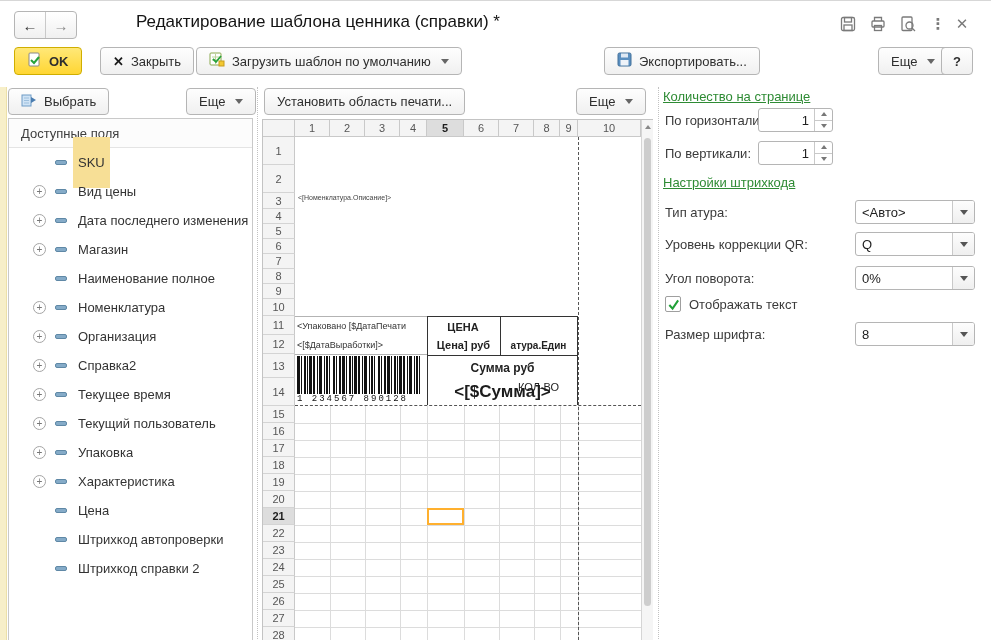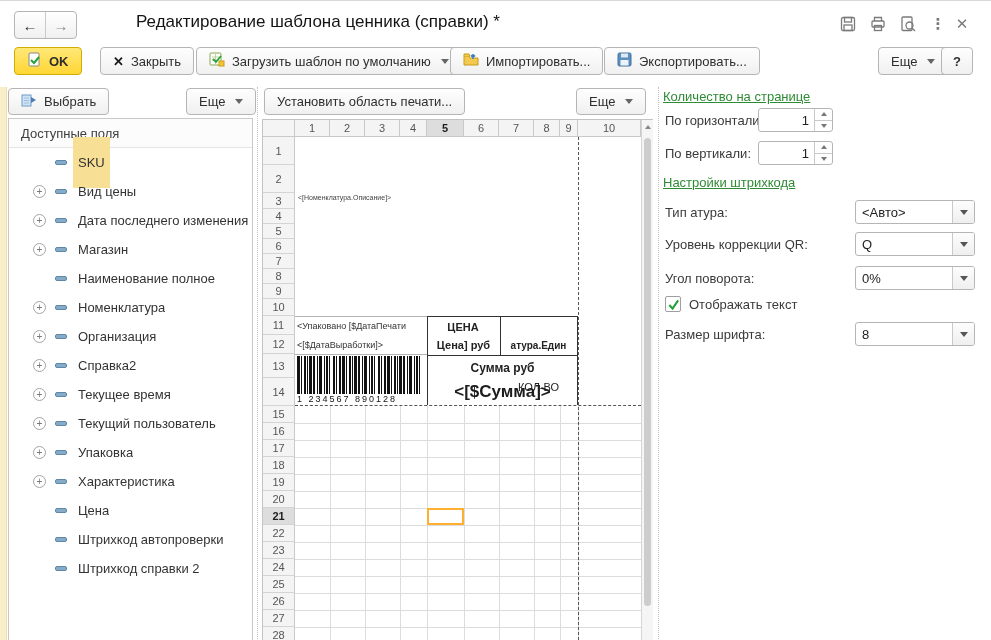--- a/index.html
+++ b/index.html
@@ -58,21 +58,21 @@
   .cell-c{display:flex;align-items:center;justify-content:center;white-space:nowrap;overflow:hidden;}
   .t-price{left:132px;top:181px;width:72px;height:17px;font-size:11px;font-weight:bold;color:#222;}
   .t-qty{left:204px;top:195px;width:79px;height:17px;font-size:11px;font-weight:normal;color:#222;margin-top:46px;}
   .t-priceval{left:133px;top:199px;width:71px;height:18px;font-size:11px;font-weight:bold;color:#222;}
   .t-unitval{left:205px;top:199px;width:77px;height:18px;font-size:10px;font-weight:600;color:#222;}
   .t-sumlbl{left:132px;top:220px;width:151px;height:21px;font-size:12px;font-weight:bold;color:#222;}
   .t-sumval{left:132px;top:242px;width:151px;height:26px;font-size:17px;font-weight:bold;color:#1c1c1c;}
   .barcode{left:2px;top:219px;width:128px;height:49px;overflow:hidden;}
   #bars{display:flex;align-items:stretch;height:38px;background:#fff;}
   #bars i{background:#111;height:100%;}
-  .bdigits{font-size:9px;letter-spacing:2px;color:#111;margin-top:0px;white-space:nowrap;font-family:Liberation Sans, sans-serif;}
+  .bdigits{font-size:9px;letter-spacing:2px;color:#111;margin-top:0px;white-space:nowrap;font-family:Liberation Mono, monospace;}
   .dash-v{left:283px;top:0;width:0;height:503px;border-left:1px dashed #555;}
   .dash-h{left:0;top:268px;width:346px;height:0;border-top:1px dashed #555;}
   .selcell{left:132px;top:371px;width:37px;height:17px;border:2px solid var(--selection-orange);background:#fff;}
   .vscroll{position:absolute;left:378px;top:0;width:12px;height:520px;background:#f5f5f5;border-left:1px solid #d5d5d5;box-sizing:border-box;}
   .vs-up{height:14px;display:flex;align-items:center;justify-content:center;}
   .tri-up{width:0;height:0;border-left:3px solid transparent;border-right:3px solid transparent;border-bottom:4px solid #888;}
   .vs-thumb{position:absolute;left:2px;top:18px;width:7px;height:468px;background:#cdcdcd;border-radius:4px;}
   
   .gl{position:absolute;font-size:13px;color:var(--link-green);text-decoration:underline;white-space:nowrap;}
   .plabel{position:absolute;font-size:13px;color:#3a3a3a;white-space:nowrap;}
@@ -137,28 +137,20 @@
   </button>
   <button class="btn" style="left:196px;top:46px">
     <span><svg width="16" height="15" viewBox="0 0 16 15">
           <rect x="1" y="1" width="11" height="12" rx="1" fill="#fff" stroke="#8aa84f"></rect>
           <path d="M3 5h7M3 8h7M6.5 2v10" stroke="#bcd39a" fill="none"></path>
           <path d="M4 7l3 3 5-6" fill="none" stroke="#27a23a" stroke-width="1.8"></path>
           <rect x="10" y="9" width="5" height="5" fill="#f3c832" stroke="#c79c1d"></rect>
         </svg></span>
     <span>Загрузить шаблон по умолчанию</span>
     <span class="carat"></span>
-  </button>
-  <button class="btn" style="left:450px;top:46px">
-    <span><svg width="16" height="15" viewBox="0 0 16 15">
-          <path d="M1 4h5l1.5 2H15v7H1z" fill="#f3c94f" stroke="#c79c1d"></path>
-          <path d="M1 4V2h5l1 2" fill="#f3c94f" stroke="#c79c1d"></path>
-          <path d="M10 7V2.5M10 2.5l-2 2M10 2.5l2 2" stroke="#3d7ec2" stroke-width="1.6" fill="none"></path>
-        </svg></span>
-    <span>Импортировать...</span>
   </button>
   <button class="btn" style="left:604px;top:46px">
     <span><svg width="15" height="15" viewBox="0 0 15 15">
           <rect x="1" y="1" width="13" height="13" rx="1.5" fill="#5a8fc0" stroke="#43709a"></rect>
           <rect x="4" y="1.5" width="7" height="4" fill="#dfe9f4"></rect>
           <rect x="3.5" y="8" width="8" height="5.5" fill="#eef3f9"></rect>
         </svg></span>
     <span>Экспортировать...</span>
   </button>
   <button class="btn" style="left:878px;top:46px">

